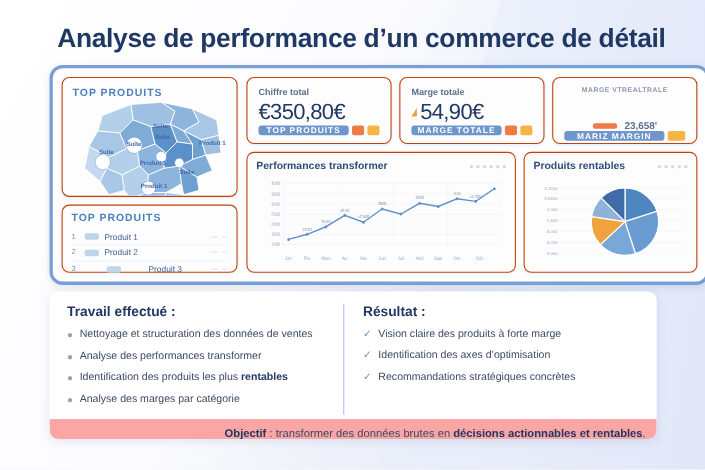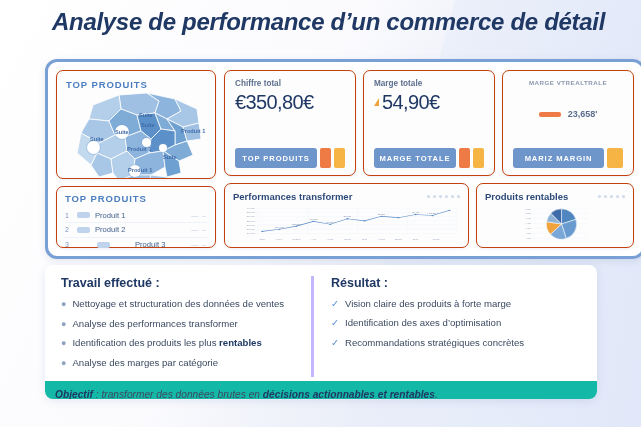--- a/index.html
+++ b/index.html
@@ -19,24 +19,23 @@
       linear-gradient(118deg, #ffffff 0%, #fbfbfe 42%, #eef1f9 60%, #e9edf8 78%, #f2f4fb 100%);
   }
   .bg-diag {
     position: absolute; top: 0; right: 0; width: 300px; height: 427px;
     background: linear-gradient(100deg, rgba(255,255,255,0) 0%, rgba(232,237,250,.85) 45%, rgba(224,231,248,.95) 100%);
     clip-path: polygon(38% 0, 100% 0, 100% 100%, 0 100%);
   }
 
   
   .page-title {
-    position: absolute; left: 52px; top: 8px;
+    position: absolute; left: 52px; top: 22px;
     font-size: 24px; font-weight: bold; letter-spacing: -0.3px;
     color: #1f3864;
-    font-style: italic;
   }
 
   
   .dashboard {
     position: absolute; left: 45px; top: 59px;
     width: 600px; height: 200px;
     border: 3px solid #78a0d4;
     border-radius: 12px;
     background: #ffffff;
     overflow: hidden;
@@ -81,21 +80,21 @@
     border-bottom: 1px solid #eef2f9;
   }
   .list-row:last-child { border-bottom: none; gap: 25px; }
   .rk { width: 7px; color: #7b93b8; font-size: 7px; }
   .sw { width: 13px; height: 6px; border-radius: 2px; background: #bfd4ec; }
   .lbl { flex: 1; }
   .dots { color: #c2cfe2; letter-spacing: 1px; font-size: 7px; }
 
   
   .col-right { flex: 1; display: flex; flex-direction: column; gap: 7px; min-width: 0; }
-  .kpi-row { display: flex; gap: 7px; height: 106px; flex: none; }
+  .kpi-row { display: flex; gap: 7px; height: 61px; flex: none; }
   .kpi { flex: 1; padding: 8px 10px 7px; display: flex; flex-direction: column; min-width: 0; position: relative; }
   .kpi-label { font-size: 8.2px; color: #5d6f8d; font-weight: 600; }
   .kpi-value {
     font-size: 20px; font-weight: normal; color: #1f3864;
     margin-top: 3px; letter-spacing: -.6px; white-space: nowrap;
     display: flex; align-items: center; gap: 3px;
   }
   .tri {
     width: 0; height: 0; border-left: 5px solid transparent;
     border-bottom: 8px solid #f0a33c; margin-bottom: 2px;
@@ -136,35 +135,35 @@
   
   .bottom {
     position: absolute; left: 45px; top: 265px; width: 552px; height: 134px;
     background: #ffffff; border-radius: 8px;
     box-shadow: 0 2px 9px rgba(70,100,160,.13);
     display: flex; flex-direction: column;
     overflow: hidden;
   }
   .cols { display: flex; flex: 1; padding: 11px 16px 4px; }
   .col { flex: 1; min-width: 0; }
-  .col + .col { border-left: 3px solid #c4b5fd; padding-left: 17px; }
+  .col + .col { border-left: 1px solid #c4b5fd; padding-left: 17px; }
   .col-h { font-size: 12.5px; font-weight: bold; color: #1f3864; margin-bottom: 8px; }
   .item {
     display: flex; gap: 6px; align-items: flex-start;
     font-size: 9.6px; color: #3c4a61; line-height: 1.25;
     margin-bottom: 7.5px;
   }
   .bul { color: #8fa3c0; font-size: 9px; line-height: 1.35; }
   .chk { color: #5f93d6; font-size: 9.5px; line-height: 1.2; }
   .item b { color: #1f3864; font-weight: bold; }
   .objective {
-    background: #14b8a6;
+    background: #fca5a5;
     padding: 8px 10px;
-    text-align: left;
-    font-size: 10.2px; color: #3c4a61; font-style: italic;
+    text-align: right;
+    font-size: 10.2px; color: #3c4a61;
   }
   .objective b { color: #1f3864; }
 </style>
 </head>
 <body>
 
 <div class="bg-wash"></div>
 <div class="bg-diag"></div>
 
 <h1 class="page-title">Analyse de performance d’un commerce de détail</h1>

